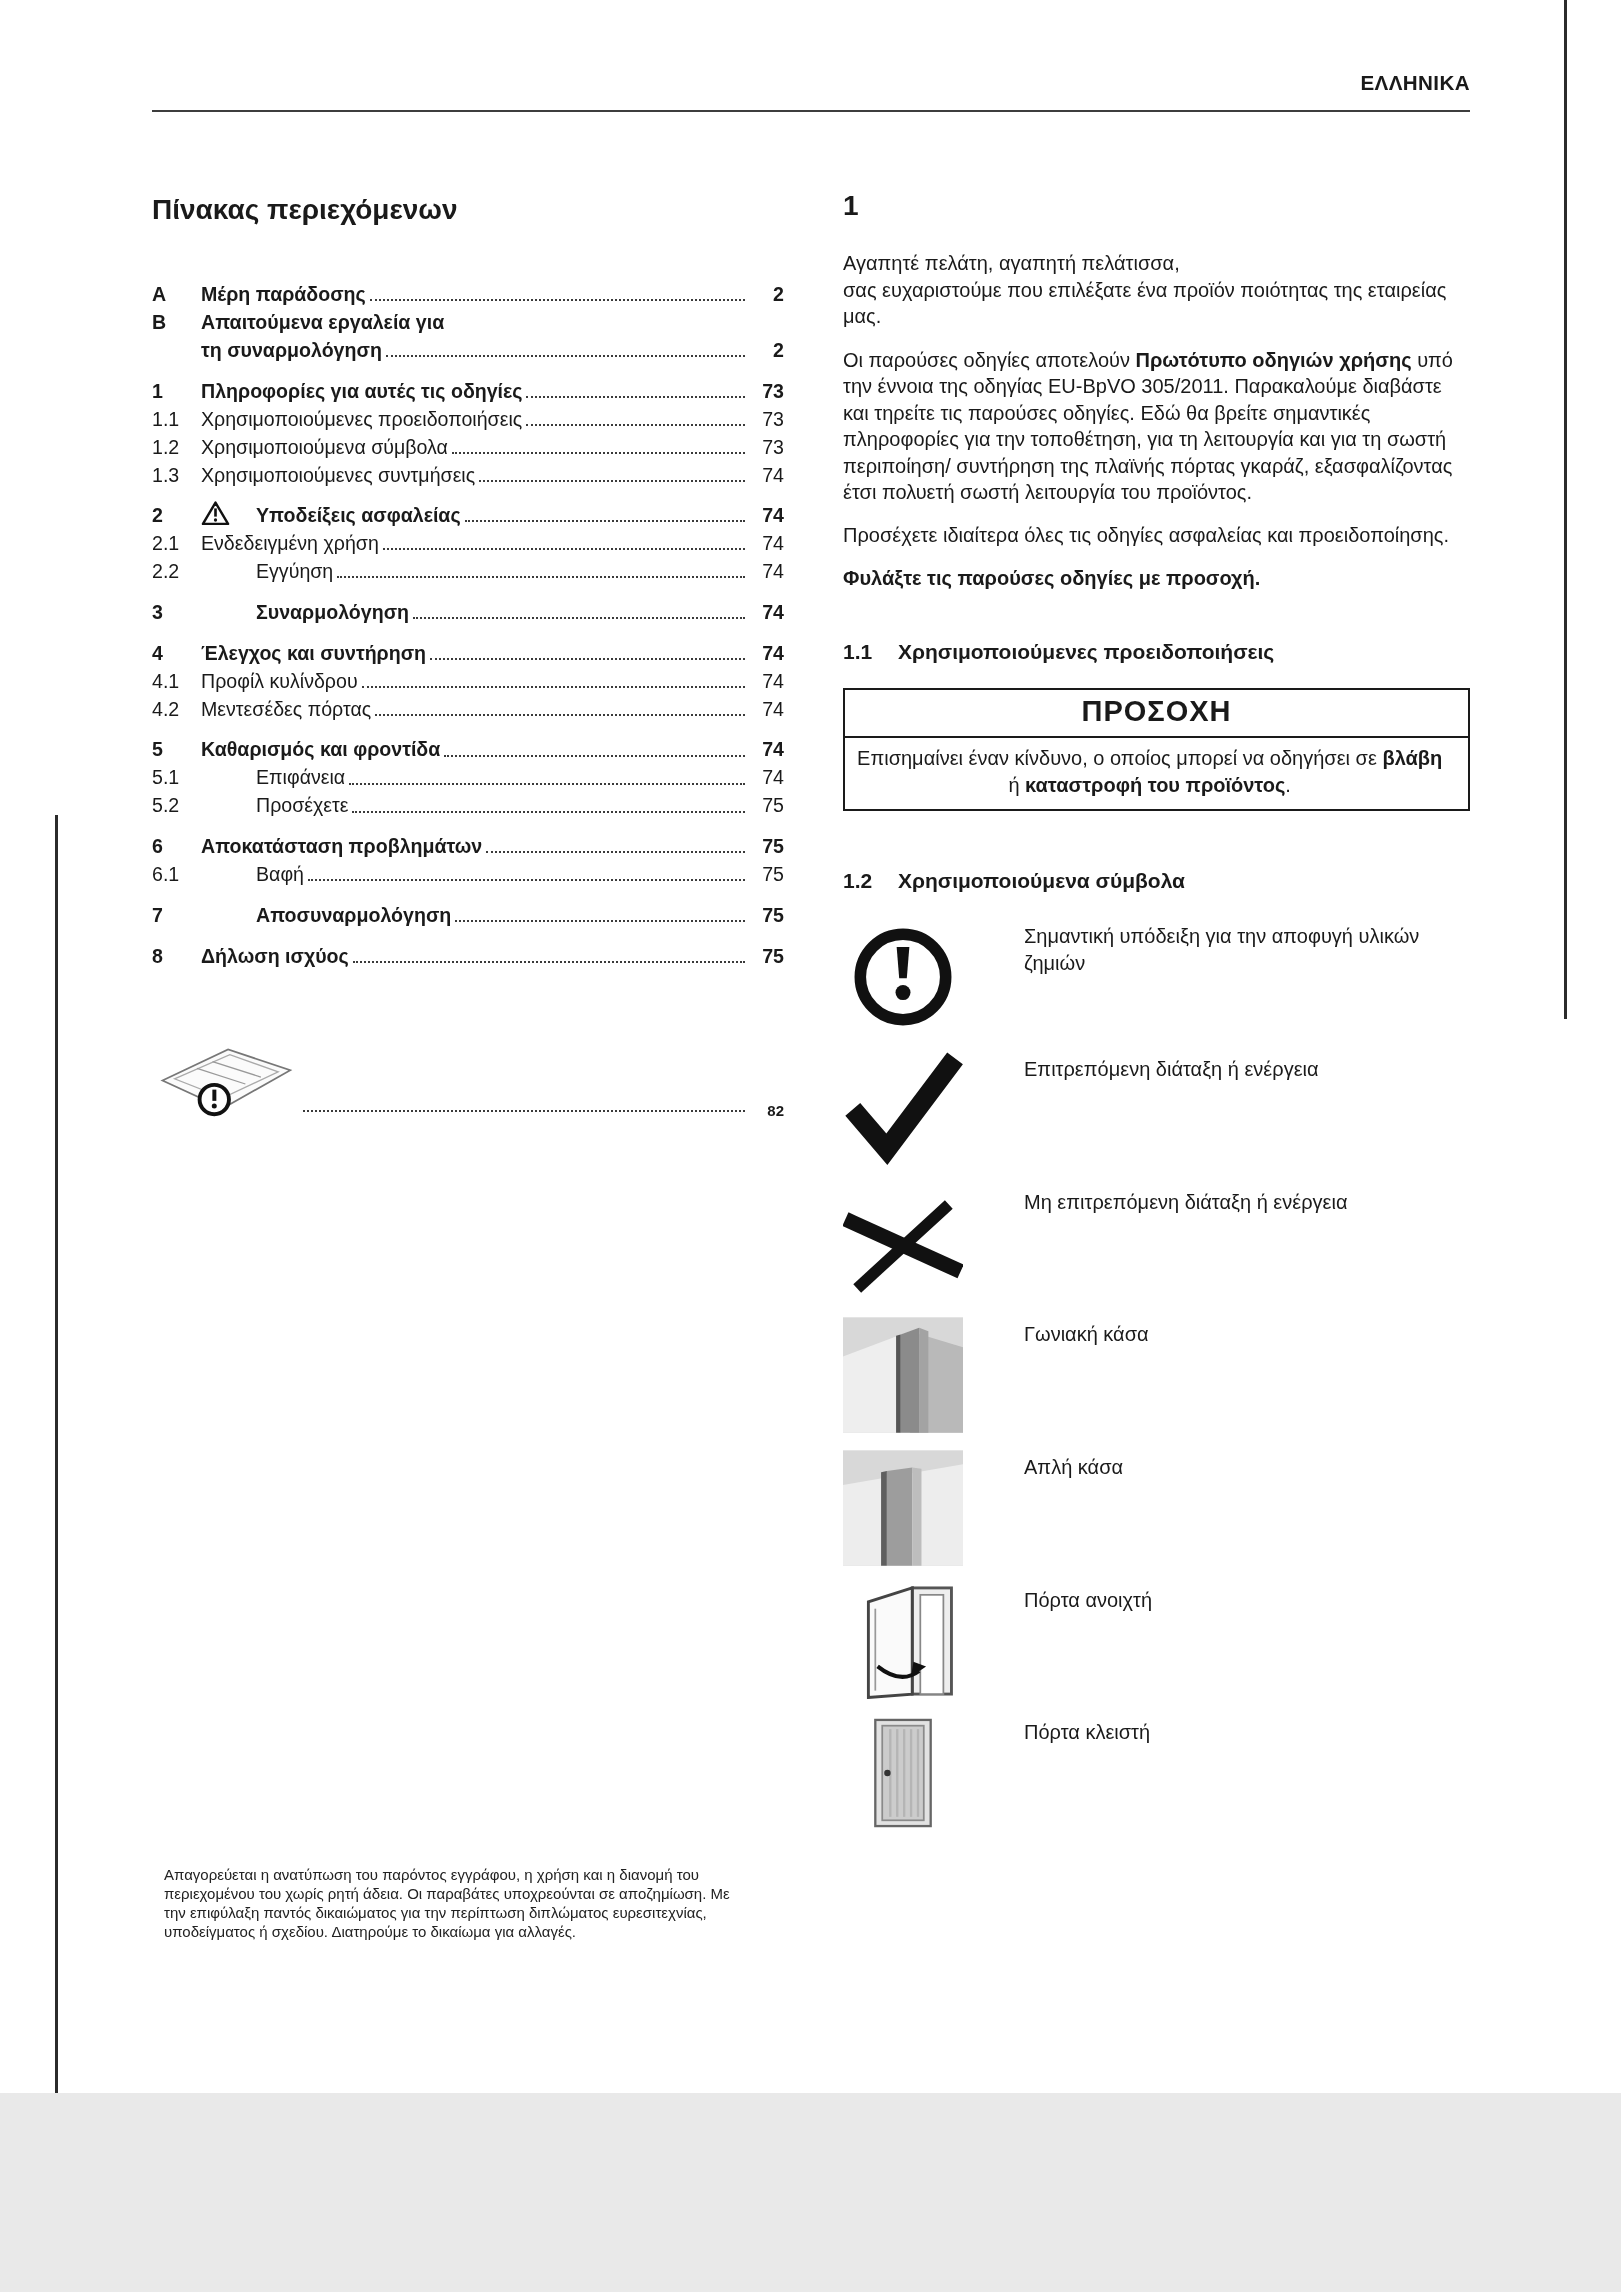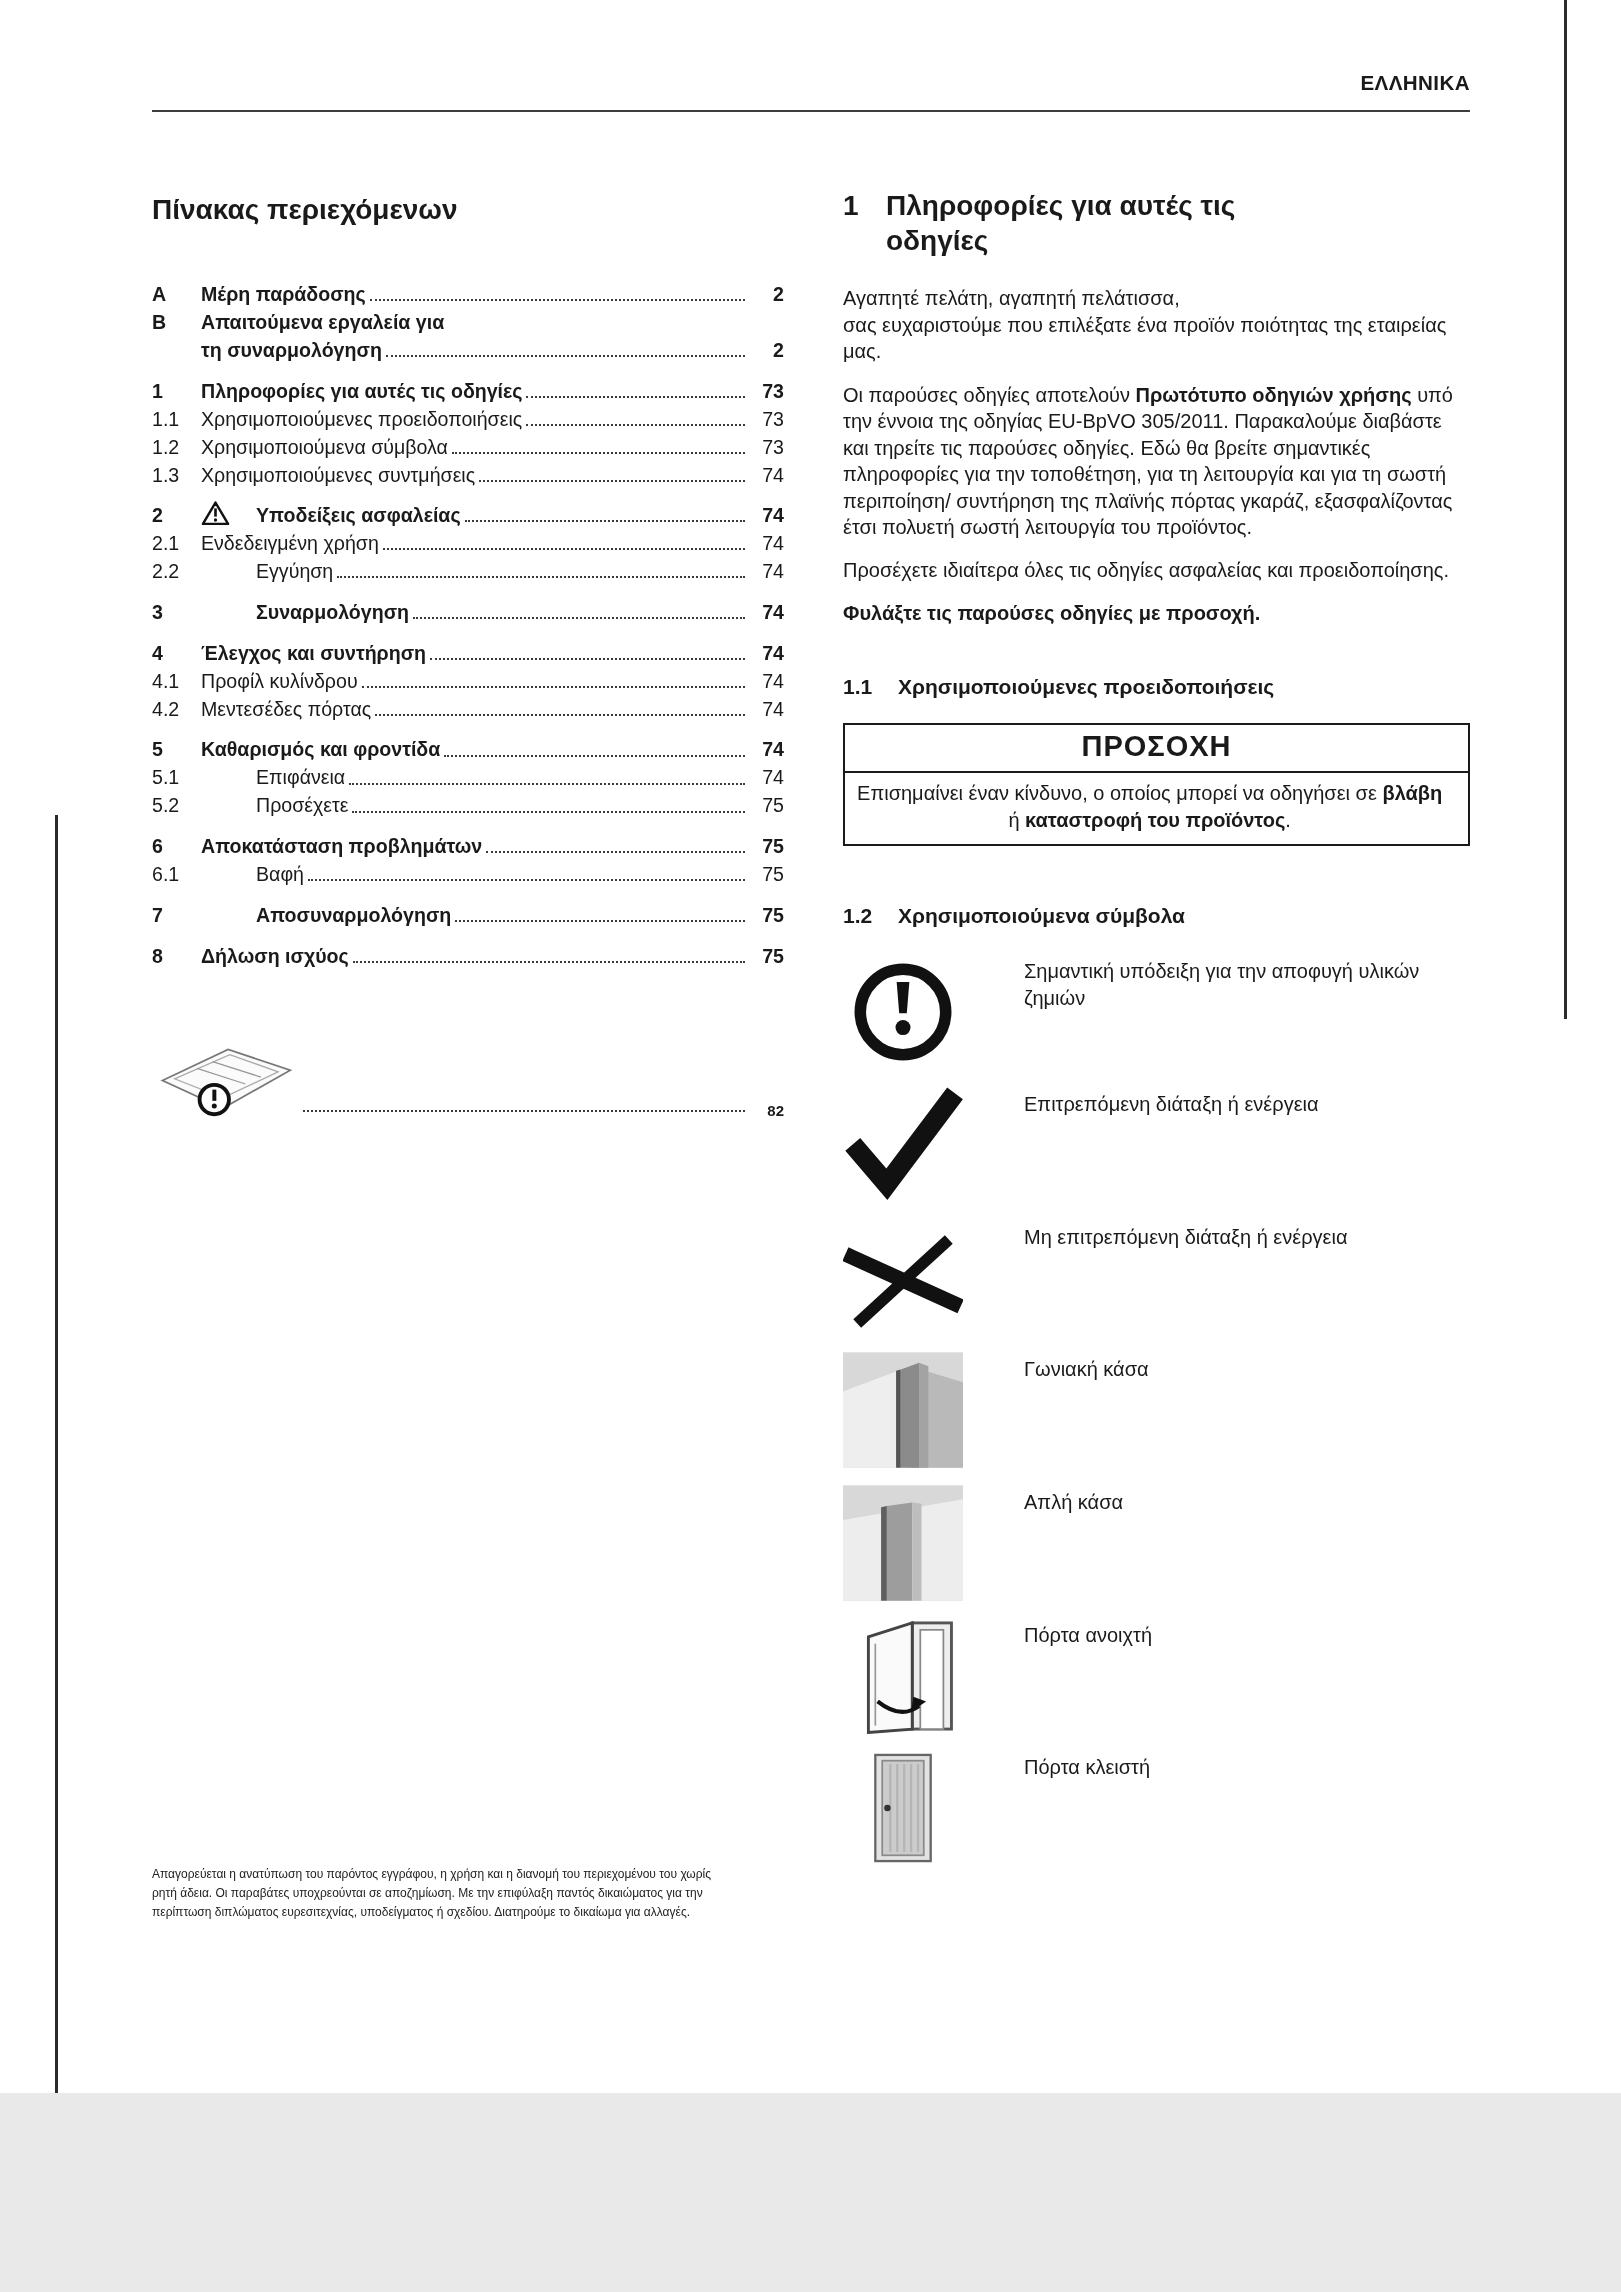--- a/index.html
+++ b/index.html
@@ -53,21 +53,21 @@
   .caution-title { font-size:29px; font-weight:bold; text-align:center; padding:4.9px 0 7.8px; border-bottom:2px solid #1a1a1a; letter-spacing:1px; }
   .caution-body { padding:7.8px 25.5px 10.8px 11.8px; font-size:20px; line-height:26.5px;text-align:center; }
 
   #symbols { margin-top:25.5px; }
   .sym-row { display:flex; margin-bottom:16.7px; }
   .sym-icon { width:120px; height:116px; flex:none; }
   .sym-icon svg { width:100%; height:100%; display:block; }
   .sym-label { margin-left:61px; font-size:20px; line-height:26.5px; padding-top:3.9px; max-width:421px; }
 
   
-  .legal { position:absolute; left:152px; top:1865px; width:568px; font-size:12px; line-height:19px; color:#222; }
+  .legal { position:absolute; left:164px; top:1865px; width:568px; font-size:15px; line-height:19px; color:#222; }
   .foot-code { position:absolute; left:152px; top:2225px; font-size:16px; }
   .foot-page { position:absolute; right:151px; top:2201px; font-size:21.6px; }
 </style>
 </head>
 <body>
 
 <div class="page">
 
   <div class="scan-left"></div>
   <div class="scan-right"></div>
@@ -229,22 +229,20 @@
           </svg>
         </span>
       <span class="toc-leader"></span>
       <span class="toc-page">82</span>
     </div>
   </div>
 
   <div class="col-right">
     <div class="h1 flex">
       <span class="h1num">1</span>
-      <span class="h1txt">Πληροφορίες για αυτές τις
-οδηγίες</span>
     </div>
 
     <div id="paragraphs">
         <div class="para"><span>Αγαπητέ πελάτη, αγαπητή πελάτισσα,
 σας ευχαριστούμε που επιλέξατε ένα προϊόν ποιότητας της εταιρείας μας.</span></div>
         <div class="para"><span>Οι παρούσες οδηγίες αποτελούν </span><span class="b">Πρωτότυπο οδηγιών χρήσης</span><span> υπό την έννοια της οδηγίας EU-BpVO 305/2011. Παρακαλούμε διαβάστε και τηρείτε τις παρούσες οδηγίες. Εδώ θα βρείτε σημαντικές πληροφορίες για την τοποθέτηση, για τη λειτουργία και για τη σωστή περιποίηση/ συντήρηση της πλαϊνής πόρτας γκαράζ, εξασφαλίζοντας έτσι πολυετή σωστή λειτουργία του προϊόντος.</span></div>
         <div class="para"><span>Προσέχετε ιδιαίτερα όλες τις οδηγίες ασφαλείας και προειδοποίησης.</span></div>
         <div class="para"><span class="b">Φυλάξτε τις παρούσες οδηγίες με προσοχή.</span></div>
       </div>
 

